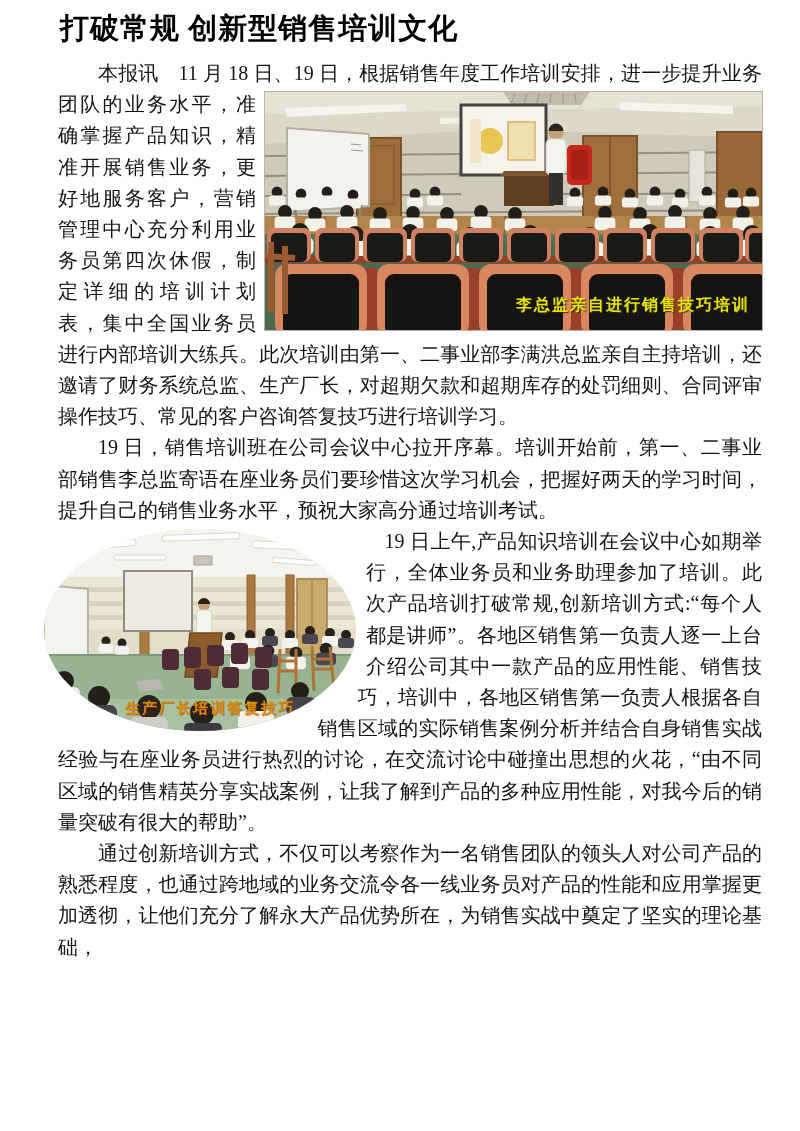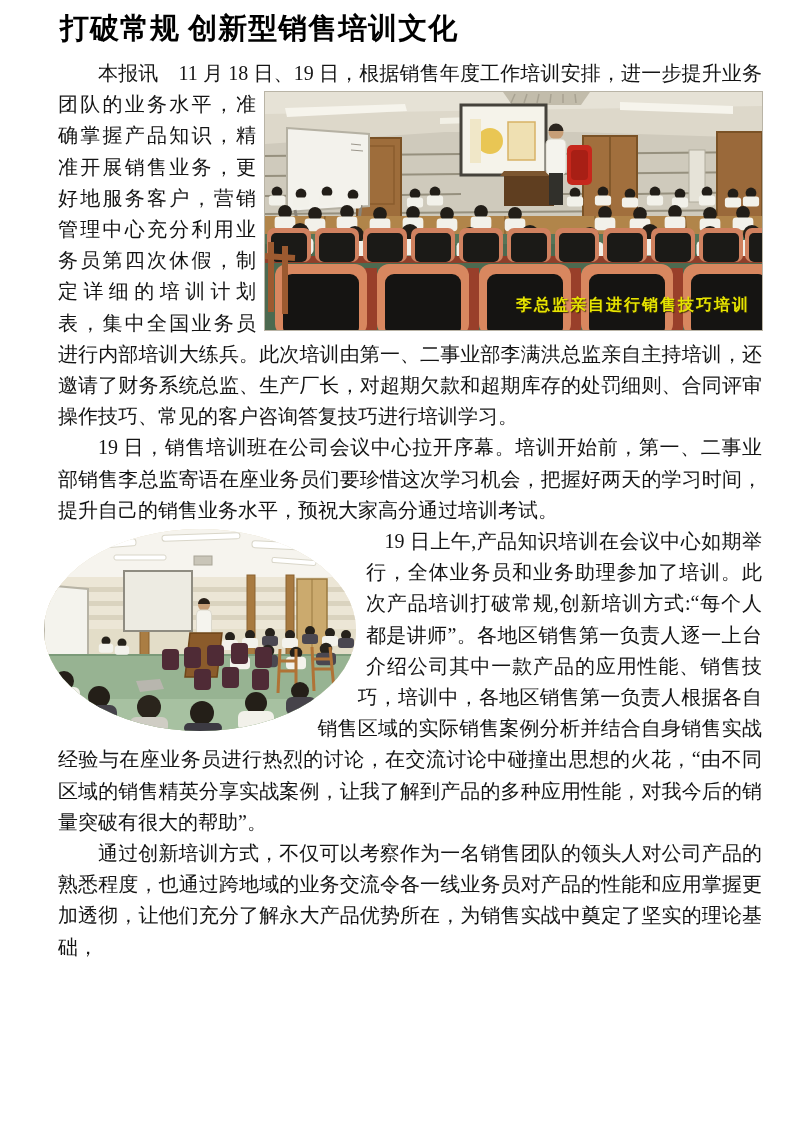--- a/index.html
+++ b/index.html
@@ -340,19 +340,20 @@
                 <rect x="86" y="188" width="38" height="16" rx="6" fill="#cfcdc4"></rect>
             <circle cx="158" cy="184" r="12" fill="#241f18"></circle>
                 <rect x="140" y="194" width="38" height="10" rx="5" fill="#3c3a42"></rect>
             <circle cx="212" cy="174" r="11" fill="#241f18"></circle>
                 <rect x="194" y="182" width="36" height="20" rx="6" fill="#f2f1ea"></rect>
             <circle cx="256" cy="162" r="9" fill="#241f18"></circle>
                 <rect x="242" y="168" width="30" height="18" rx="6" fill="#46434a"></rect>
             <polygon points="92,152 116,150 120,160 96,163" fill="#b8b6ae"></polygon>
           </g>
         </svg>
+            <span class="caption-2" style="color: rgb(210, 144, 0);">生产厂长培训答复技巧</span>
           </span>
         </span><span>19 日上午,产品知识培训在会议中心如期举行，全体业务员和业务助理参加了培训。此次产品培训打破常规,创新培训方式:“每个人都是讲师”。各地区销售第一负责人逐一上台介绍公司其中一款产品的应用性能、销售技巧，培训中，各地区销售第一负责人根据各自销售区域的实际销售案例分析并结合自身销售实战经验与在座业务员进行热烈的讨论，在交流讨论中碰撞出思想的火花，“由不同区域的销售精英分享实战案例，让我了解到产品的多种应用性能，对我今后的销量突破有很大的帮助”。</span></p>
 
     <p class="para">通过创新培训方式，不仅可以考察作为一名销售团队的领头人对公司产品的熟悉程度，也通过跨地域的业务交流令各一线业务员对产品的性能和应用掌握更加透彻，让他们充分了解永大产品优势所在，为销售实战中奠定了坚实的理论基础，</p>
 
   </div>
 </div>
 
 </body></html>

